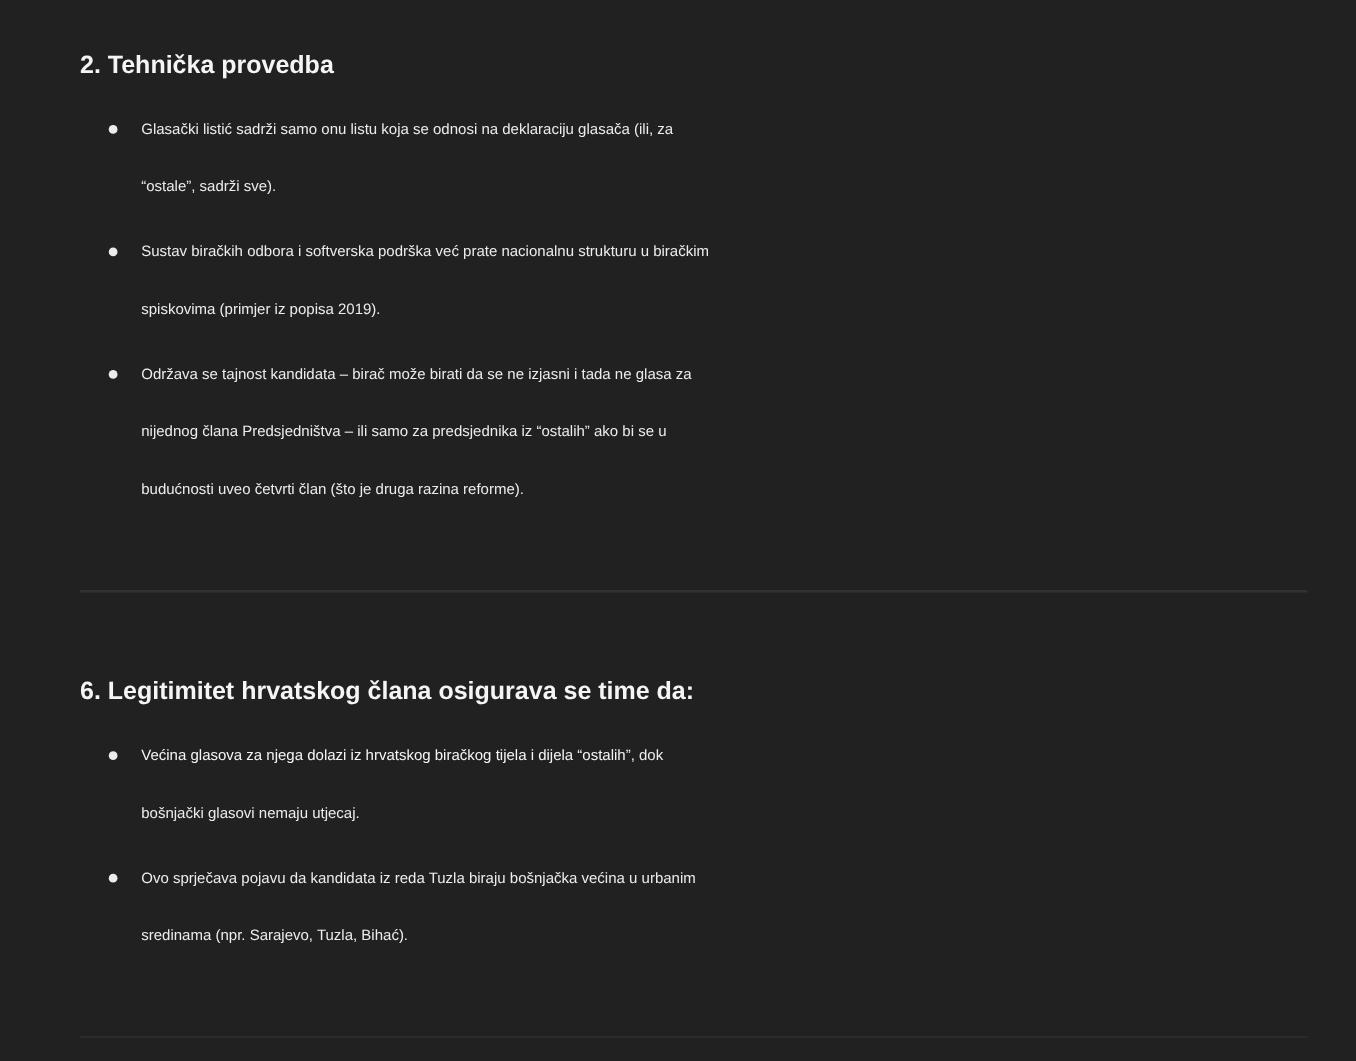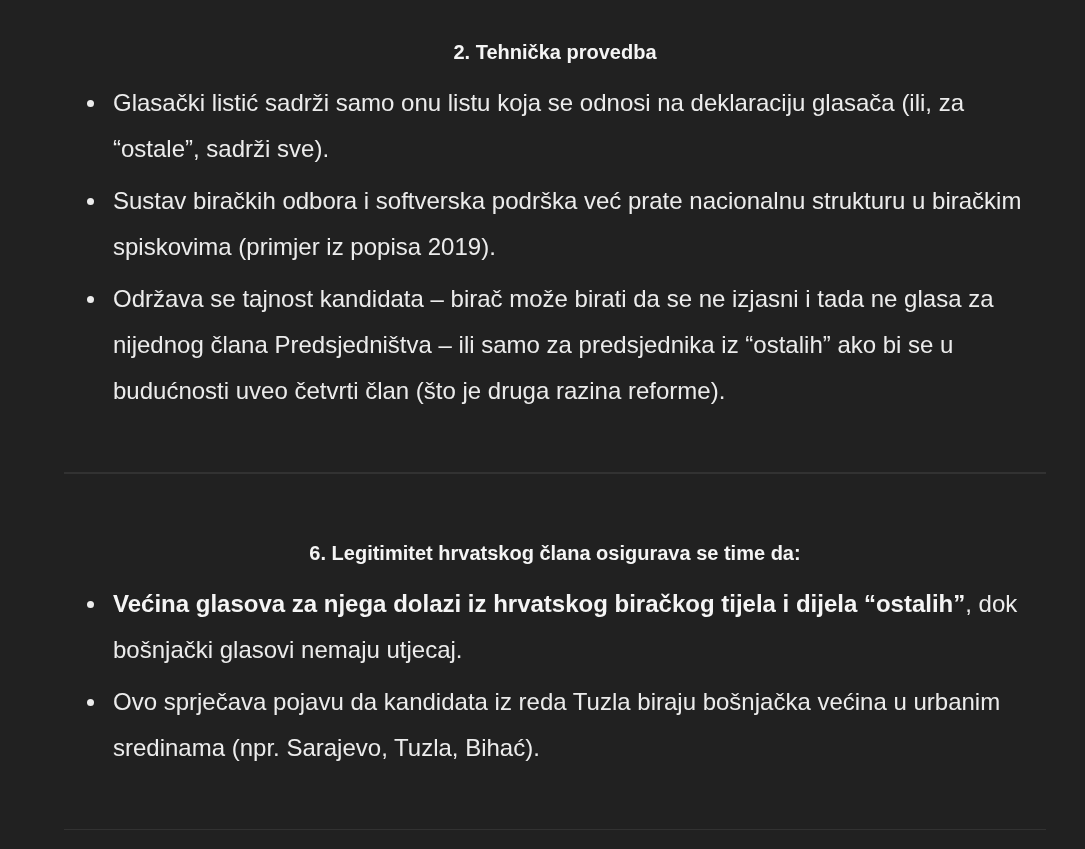--- a/index.html
+++ b/index.html
@@ -20,44 +20,43 @@
     box-sizing:border-box;
     padding:38px 0 0 64px;
     width:1046px;
   }
   h3.section-heading{
     font-size:20px;
     line-height:28px;
     font-weight:700;
     color:var(--heading);
     margin:0 0 14px 0;
-    text-align:center;
   }
   ul.bullet-list{
     list-style:none;
     margin:0;
     padding:0 0 0 49px;
   }
   li.list-item{
     position:relative;
-    font-size:24px;
+    font-size:12px;
     line-height:46px;
     white-space:pre;
   }
   li.list-item + li.list-item{margin-top:6px;}
   li.list-item::before{
     content:"";
     position:absolute;
     left:-26px;
     top:20px;
     width:7px;height:7px;
     border-radius:50%;
     background:var(--fg);
   }
-  .seg-bold{font-weight:700;color:var(--heading);text-align:right;}
+  .seg-bold{font-weight:400;color:var(--heading);text-align:right;}
   .seg-italic{}
   hr.section-divider{
     border:none;
     height:1.5px;
     background:var(--divider);
     width:982px;
     margin:58px 0 65px 0;
   }
 </style>
 </head>

